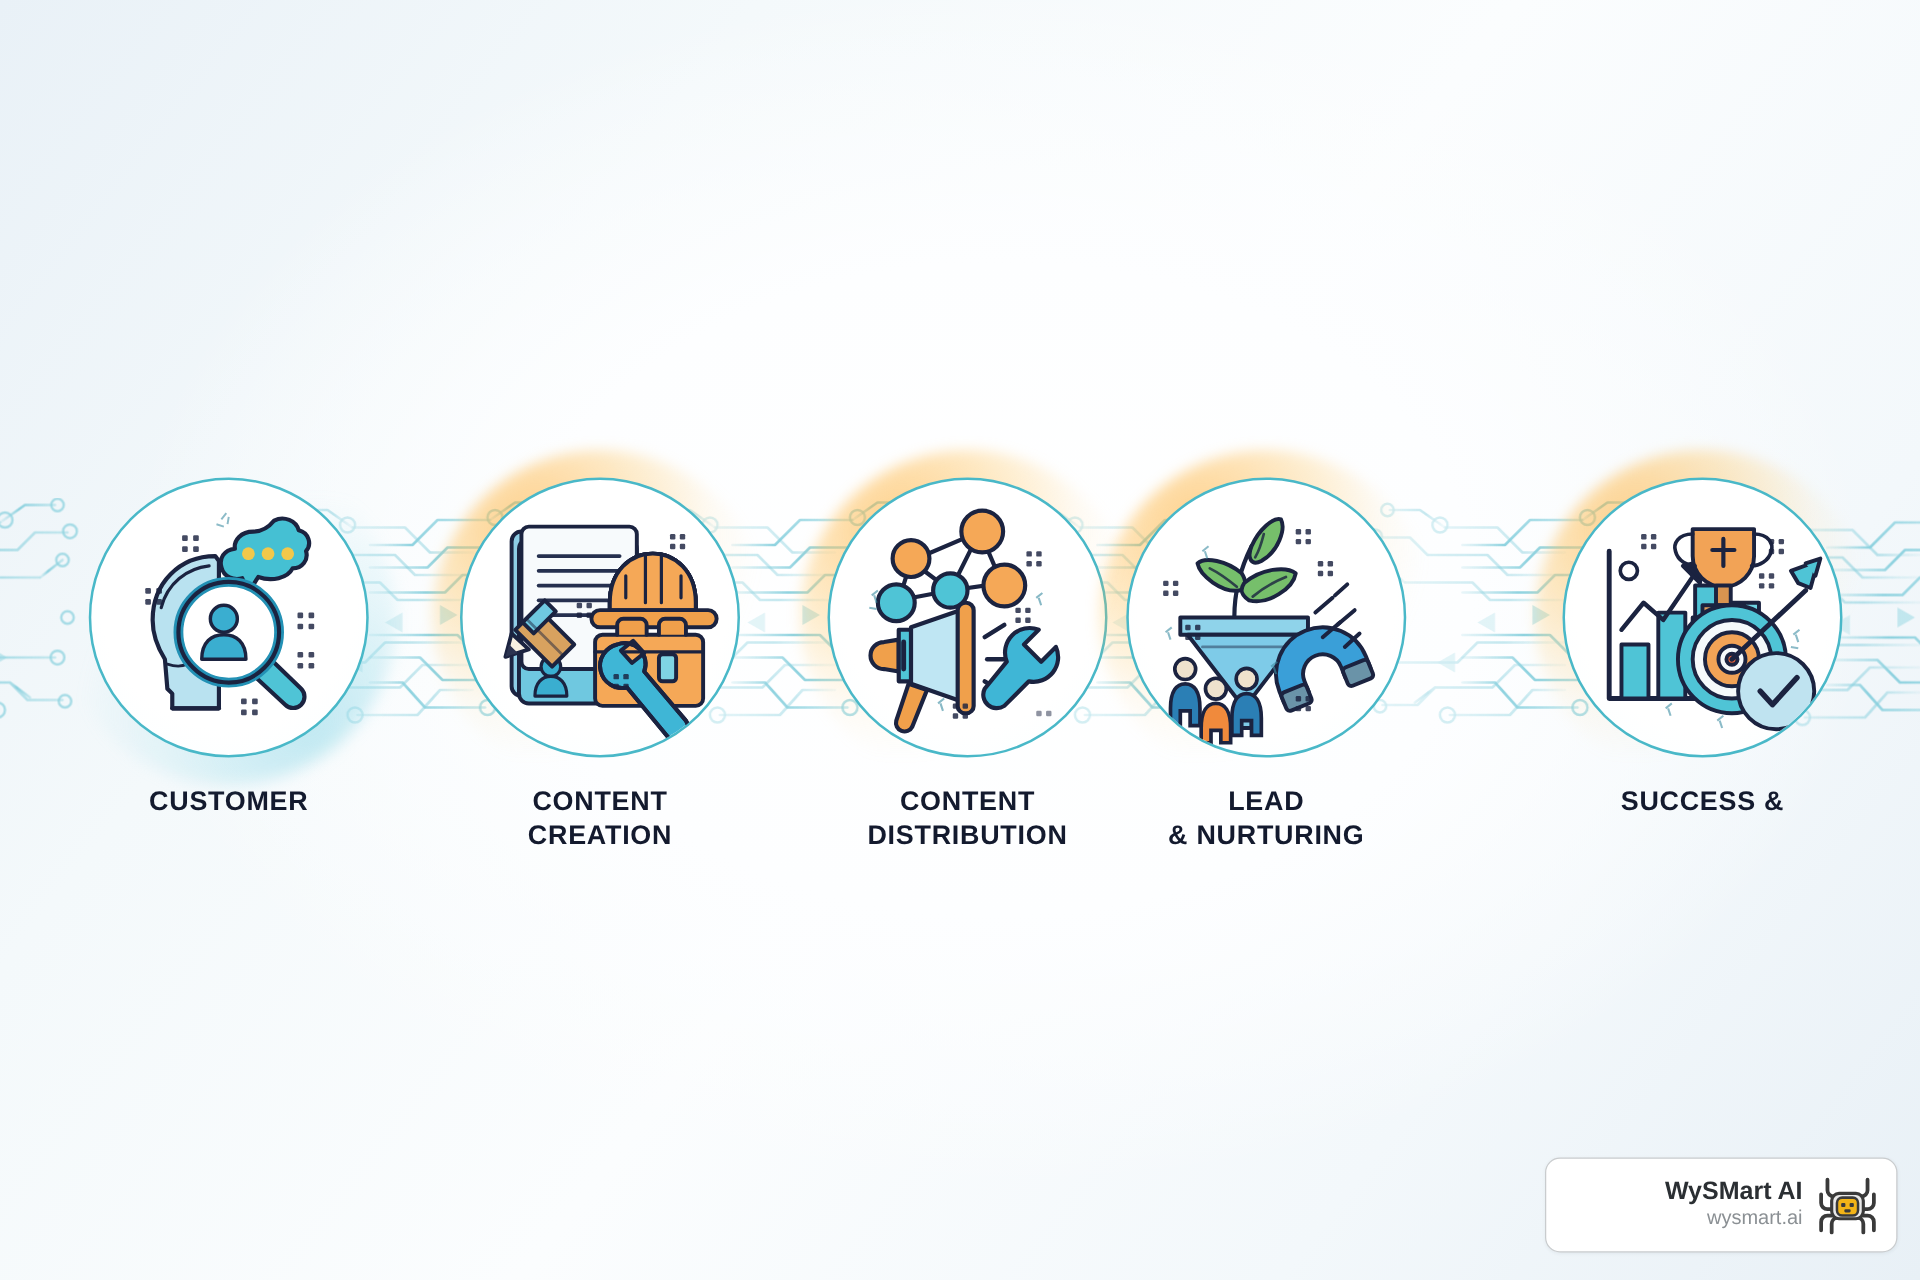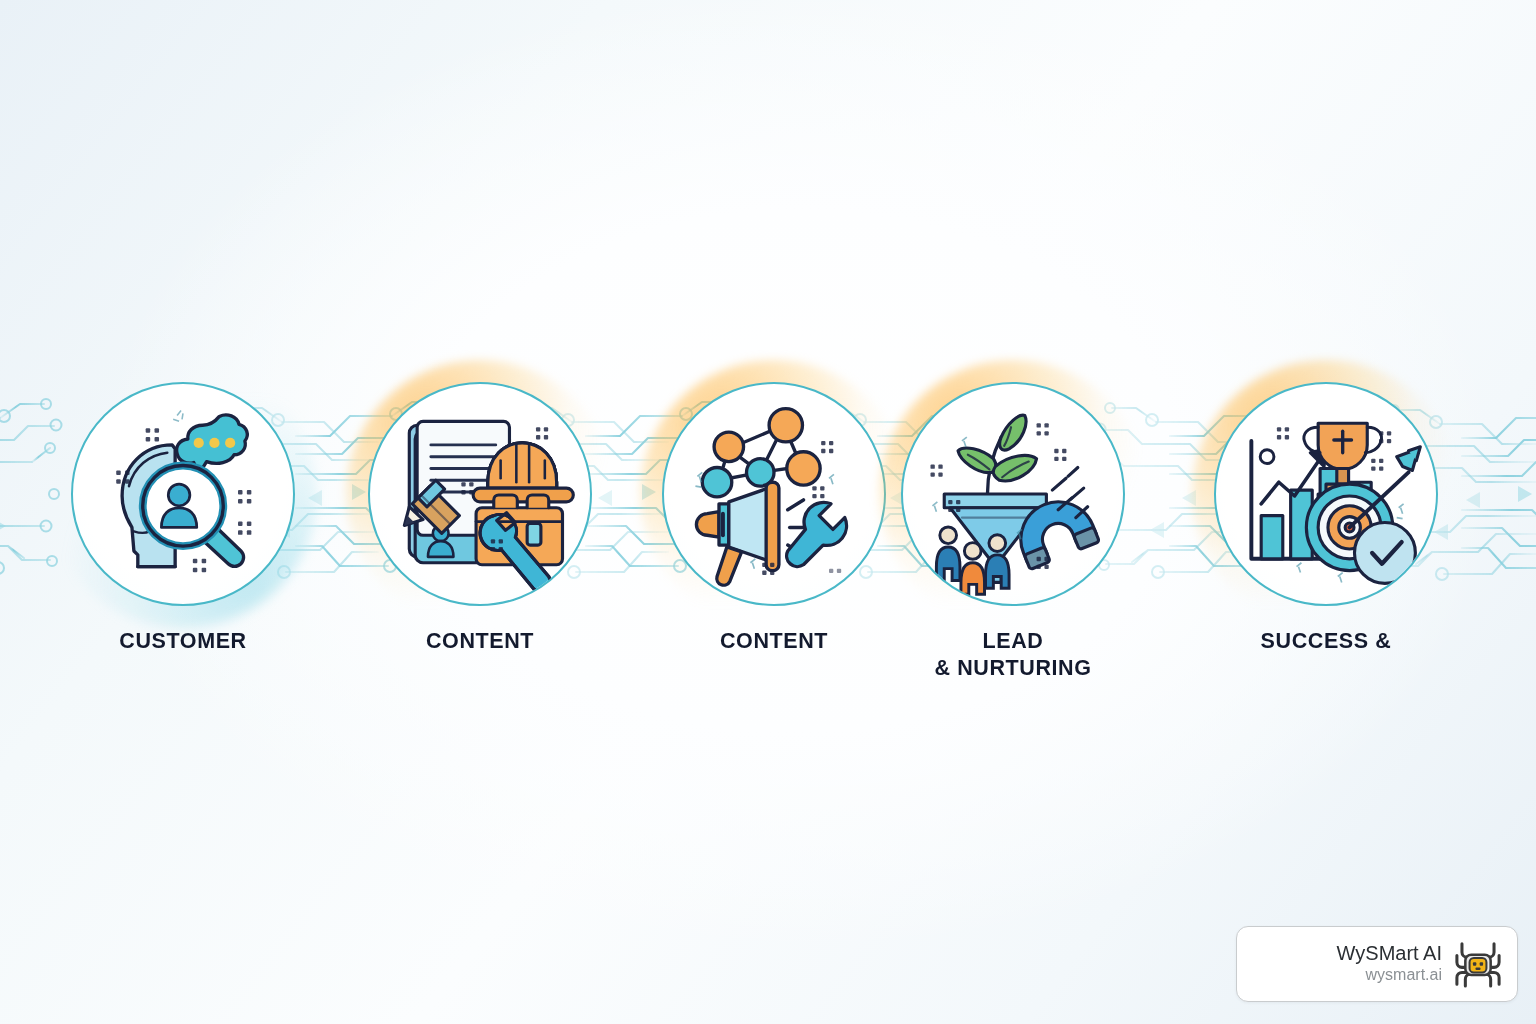--- a/index.html
+++ b/index.html
@@ -104,21 +104,21 @@
     box-sizing: border-box;
     display: flex;
     align-items: center;
     justify-content: flex-end;
     padding-right: 12px;
     box-shadow: 0 1px 3px rgba(30,45,60,0.06);
   }
   .badge-text { text-align: right; margin-right: 9px; }
   .badge-name {
     font-size: 20px;
-    font-weight: 400;
+    font-weight: 700;
     color: #2b2f33;
     line-height: 1.15;
   }
   .badge-url {
     font-size: 16px;
     color: #8b9094;
     line-height: 1.3;
     margin-top: 0;
   }
   .badge-logo { width: 54px; height: 54px; flex: 0 0 auto; }
@@ -330,20 +330,21 @@
               <rect x="123" y="158" width="4.4" height="4.4" rx="1"></rect>
                 <rect x="131" y="158" width="4.4" height="4.4" rx="1"></rect>
               <rect x="123" y="166" width="4.4" height="4.4" rx="1"></rect>
                 <rect x="131" y="166" width="4.4" height="4.4" rx="1"></rect>
             </g>
           </svg>
         </div>
       </div>
       <div class="label">
         <div>CONTENT</div>
+        <div>CREATION</div>
       </div>
     </div>
 
     <div class="step" style="left:624px; top:382px;">
       <div class="circle-wrap">
         <div class="glow warm"></div>
         <div class="circle">
           <svg viewBox="0 0 224 224" xmlns="http://www.w3.org/2000/svg">
 
             <g stroke="#1b2340" stroke-width="3.4" fill="none" stroke-linecap="round">
@@ -402,20 +403,21 @@
             <g fill="none" stroke="#3f8ea3" stroke-width="1.7" opacity="0.62">
               <path d="M34 94 l5 -4 M38 100 l-2 -6 M32 104 l6 1"></path>
               <path d="M168 96 l5 -4 M172 102 l-2 -6"></path>
               <path d="M88 182 l5 -4 M92 188 l-2 -6"></path>
             </g>
           </svg>
         </div>
       </div>
       <div class="label">
         <div>CONTENT</div>
+        <div>DISTRIBUTION</div>
       </div>
     </div>
 
     <div class="step" style="left:863px; top:382px;">
       <div class="circle-wrap">
         <div class="glow warm"></div>
         <div class="circle">
           <svg viewBox="0 0 224 224" xmlns="http://www.w3.org/2000/svg">
             <g stroke="#1b2340" stroke-width="3.2" stroke-linejoin="round" stroke-linecap="round">
 
@@ -493,21 +495,21 @@
             </g>
           </svg>
         </div>
       </div>
       <div class="label">
         <div>LEAD</div>
         <div>&amp; NURTURING</div>
       </div>
     </div>
 
-    <div class="step" style="left:1176px; top:382px;">
+    <div class="step" style="left:1212px; top:382px;">
       <div class="circle-wrap">
         <div class="glow warm"></div>
         <div class="circle">
           <svg viewBox="0 0 224 224" xmlns="http://www.w3.org/2000/svg">
             <g stroke="#1b2340" stroke-width="3.2" stroke-linejoin="round" stroke-linecap="round">
 
               <path d="M36 58 v120 h122" fill="none" stroke-width="4"></path>
 
               <rect x="46" y="134" width="22" height="44" fill="#4fc4d6"></rect>
               <rect x="76" y="108" width="22" height="70" fill="#4fc4d6"></rect>

